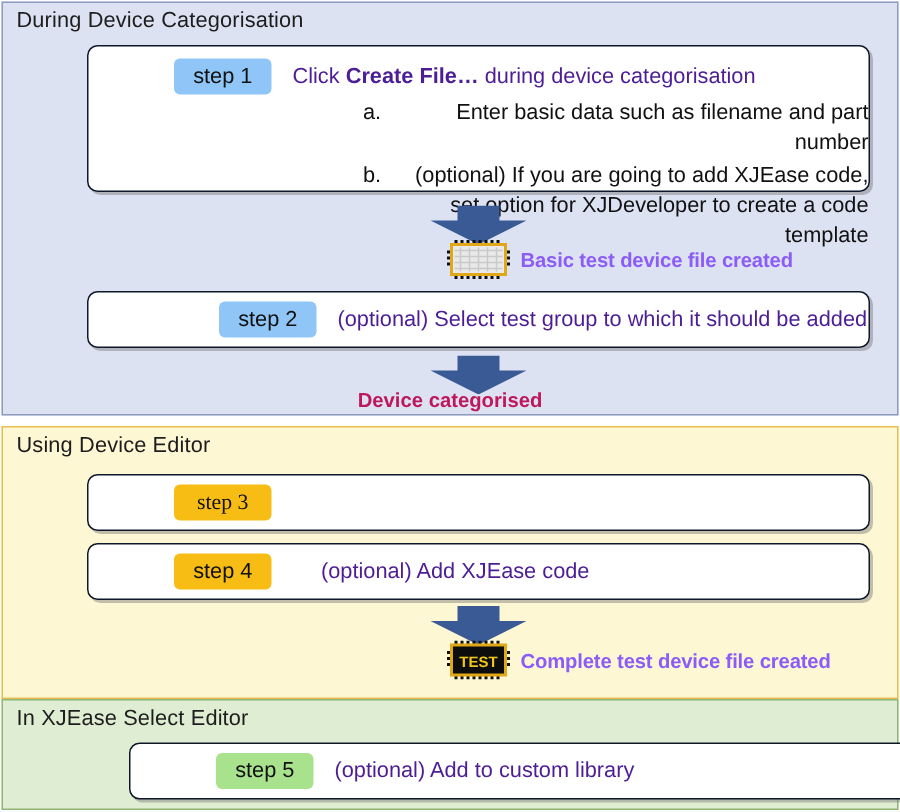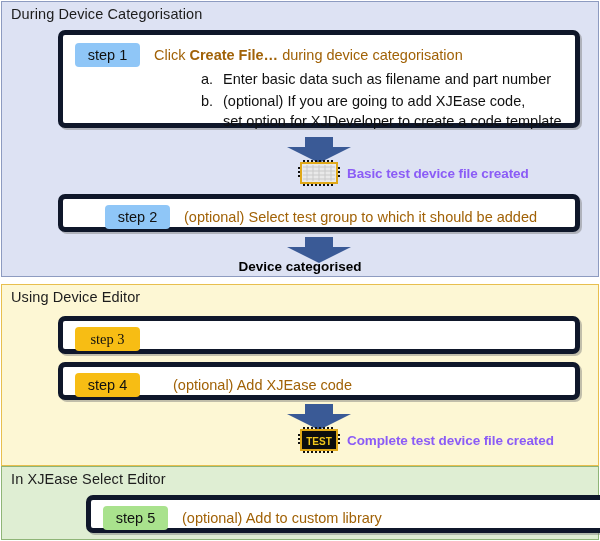--- a/index.html
+++ b/index.html
@@ -57,23 +57,24 @@
     color: #1d1d1d;
     letter-spacing: 0.1px;
     white-space: nowrap;
   }
 
   
   .step-box {
     position: absolute;
     box-sizing: border-box;
     background: #ffffff;
-    border: 5px solid #0f172a;
+    border: 1px solid #0f172a;
     border-radius: 7px;
     box-shadow: 2px 2px 0 rgba(120,120,120,0.45);
+    padding-left: 45px;
   }
 
   .step-row {
     display: flex;
     align-items: flex-start;
   }
 
   .step-badge {
     flex: 0 0 auto;
     width: 65px;
@@ -84,21 +85,21 @@
     font-size: 14.5px;
     color: #111111;
     white-space: nowrap;
   }
   .badge-blue  { background: #8fc6f7; }
   .badge-amber { background: #f7bd14; }
   .badge-green { background: #a9e28d; }
 
   .step-text {
     font-size: 14.5px;
-    color: #a16207;
+    color: #4c1d95;
     line-height: 24px;
     white-space: nowrap;
   }
   .step-text b { font-weight: bold; }
 
   .sub-list {
     margin: 1px 0 0 0;
     padding: 0;
     list-style: none;
     font-size: 14.5px;
@@ -108,21 +109,21 @@
     display: flex;
     align-items: flex-start;
     line-height: 20px;
     margin-top: 2px;
   }
   .sub-marker {
     flex: 0 0 auto;
     width: 22px;
     text-align: left;
   }
-  .sub-body { white-space: pre-line; }
+  .sub-body { white-space: pre-line; text-align: right; }
 
   
   .arrow {
     position: absolute;
     width: 64px;
     height: 26px;
   }
   .arrow svg { display: block; width: 64px; height: 26px; }
 
   
@@ -137,21 +138,21 @@
     font-size: 13.5px;
     font-weight: bold;
     color: #8b5cf6;
     letter-spacing: -0.1px;
   }
   .outcome-center {
     position: absolute;
     text-align: center;
     font-size: 13.5px;
     font-weight: bold;
-    color: #000000;
+    color: #be185d;
     white-space: nowrap;
   }
 
   
   .chip {
     position: relative;
     width: 42px;
     height: 26px;
     flex: 0 0 auto;
   }

